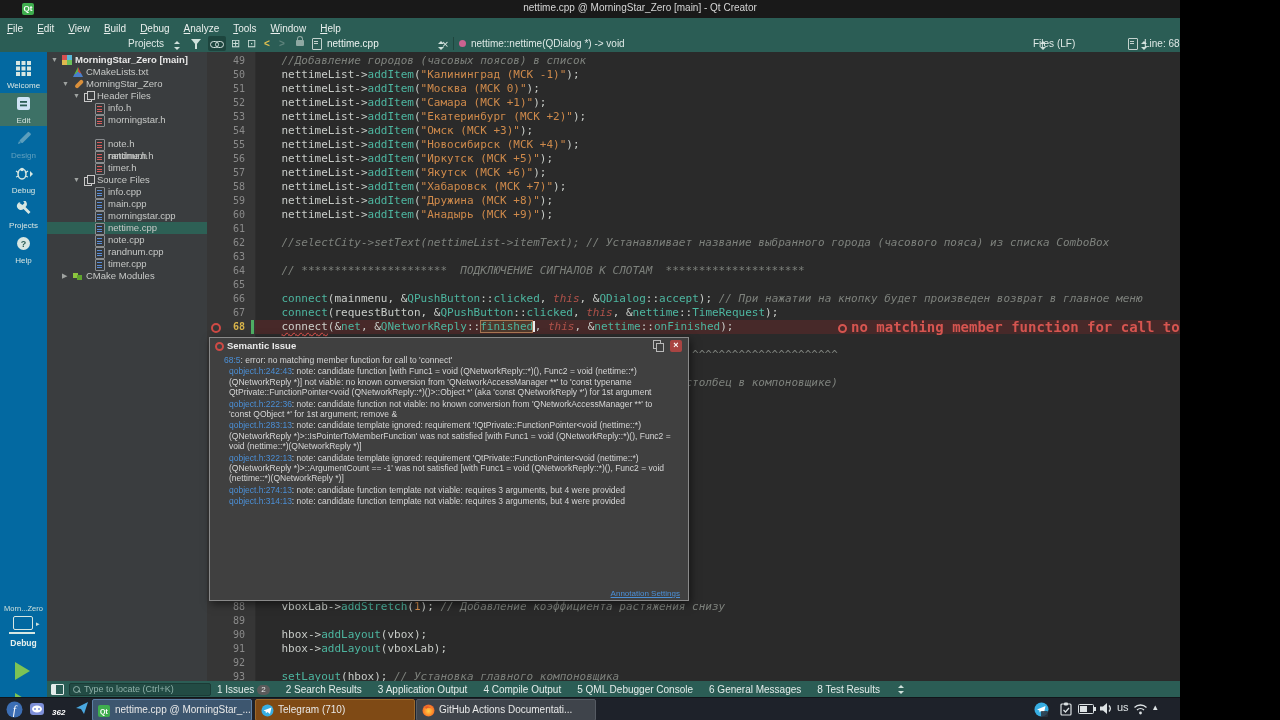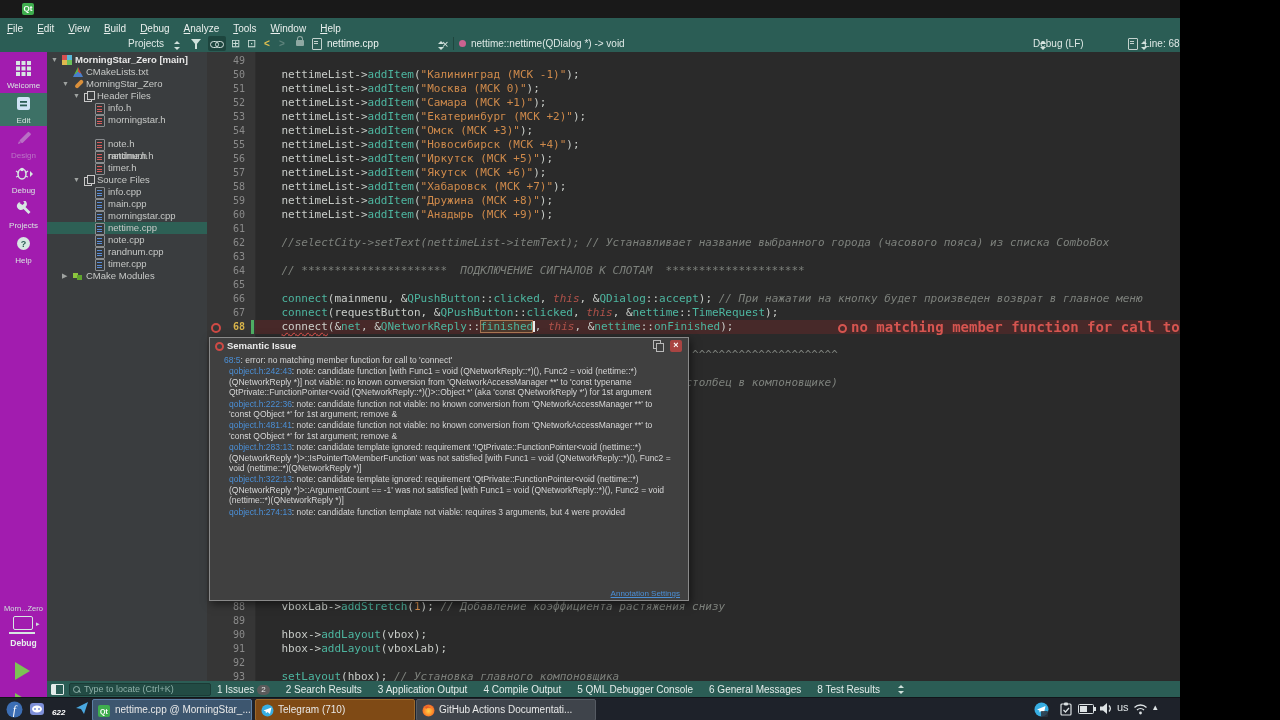--- a/index.html
+++ b/index.html
@@ -29,21 +29,21 @@
   .chain i{position:absolute;border:1.5px solid #d4e2de;border-radius:4px;width:7px;height:5px;}
   .funnel{left:191px;top:4px;width:0;height:0;border-left:5px solid transparent;border-right:5px solid transparent;border-top:6px solid #cfe0db;}
   .funnel i{position:absolute;left:-1px;top:-3px;width:2px;height:7px;background:#cfe0db;}
   .glyphbox{font-size:11px;color:#cfe0db;top:2px;}
   .docicon{width:8px;height:10px;border:1px solid #c3d2cd;border-radius:1px;top:3px;}
   .docicon i{position:absolute;left:1px;top:2px;width:4px;height:1px;background:#c3d2cd;box-shadow:0 2px 0 #c3d2cd;}
   .lockicon{top:5px;width:8px;height:6px;background:#8fa8a2;border-radius:1px;}
   .lockicon i{position:absolute;left:1px;top:-4px;width:4px;height:4px;border:1.5px solid #8fa8a2;border-bottom:none;border-radius:3px 3px 0 0;}
   .pinkdot{top:5px;width:7px;height:7px;border-radius:50%;background:#cc6290;}
   
-  #modecol{left:0;top:52px;width:47px;height:645px;background:#a21caf;padding-left:12px;}
+  #modecol{left:0;top:52px;width:47px;height:645px;background:#0369a1;padding-left:12px;}
   .mode-item{left:0;width:47px;height:33px;text-align:center;color:#d8e5e1;font-size:8px;}
   .mode-item.active{background:#3d7166;}
   .mode-item.disabled{opacity:.42;}
   .mode-item .micon{height:20px;padding-top:3px;}
   .runbtn{left:15px;width:0;height:0;border-left:15px solid #7cc355;border-top:9px solid transparent;border-bottom:9px solid transparent;}
   .bugdot{left:24px;width:7px;height:6px;background:#2c4a2a;border-radius:50%;border:1px solid #9ad27e;}
   
   #projpanel{left:47px;top:52px;width:160px;height:629px;background:#3a3d3f;overflow:hidden;border-right:1px solid #242628;}
   .trow{left:0;width:160px;height:12px;color:#c7c9c7;font-size:9.5px;line-height:12px;white-space:nowrap;}
   .trow.sel{background:#2d6055;}
@@ -117,20 +117,21 @@
   #clock .t2{font-size:8.5px;line-height:9px;color:#c9cdd0;}
   #showdesk{left:1258px;top:3px;width:16px;height:15px;border:1px solid #8b9095;border-radius:1px;}
 </style>
 </head>
 <body>
 
 <div id="screen">
 
   <div id="titlebar" class="abs">
     <div class="appicon abs">Qt</div>
+    <div class="title abs">nettime.cpp @ MorningStar_Zero [main] - Qt Creator</div>
     <div class="wctl abs" style="left:1210px;">∨</div>
     <div class="wctl abs" style="left:1233px;">◇</div>
     <div class="wctl abs" style="left:1256px;">⊗</div>
   </div>
 
   <div id="menubar" class="abs"><span class="menu-item"><u>F</u>ile</span><span class="menu-item"><u>E</u>dit</span><span class="menu-item"><u>V</u>iew</span><span class="menu-item"><u>B</u>uild</span><span class="menu-item"><u>D</u>ebug</span><span class="menu-item"><u>A</u>nalyze</span><span class="menu-item"><u>T</u>ools</span><span class="menu-item"><u>W</u>indow</span><span class="menu-item"><u>H</u>elp</span></div>
 
   <div id="toolbar" class="abs">
     <div class="abs tbtxt" style="left:128px;">Projects</div>
     <span class="ud abs" style="left:174px;top:4px;"></span>
@@ -151,21 +152,21 @@
     <div class="docicon abs" style="left:312px;">
         <i></i>
       </div>
     <div class="abs tbtxt" style="left:327px;color:#eef3f1;">nettime.cpp</div>
     <span class="ud abs" style="left:428px;top:4px;"></span>
     <div class="abs tbtxt" style="left:442px;font-size:11px;">×</div>
     <div class="vdiv abs" style="left:453px;"></div>
     <div class="pinkdot abs" style="left:459px;"></div>
     <div class="abs tbtxt" style="left:471px;">nettime::nettime(QDialog *) -&gt; void</div>
     <span class="ud abs" style="left:1020px;top:4px;"></span>
-    <div class="abs tbtxt" style="left:1033px;">Debug (LF)</div>
+    <div class="abs tbtxt" style="left:1033px;">Files (LF)</div>
     <span class="ud abs" style="left:1112px;top:4px;"></span>
     <div class="docicon abs" style="left:1128px;">
         <i></i>
       </div>
     <div class="abs tbtxt" style="left:1144px;">Line: 68, Col: 43</div>
     <div class="abs glyphbox" style="left:1258px;">⊞</div>
   </div>
 
   <div id="modecol" class="abs">
     <div id="modes">
@@ -413,20 +414,21 @@
           <span class="tlabel" style="left: 39px;">CMake Modules</span>
         </div>
       </div>
   </div>
 
   <div id="editor" class="abs">
     <div id="gutterbg" class="abs"></div>
     <div id="codelines">
         <div class="cline abs" style="top: 2px;">
           <span class="lnum">49</span>
+          <span class="ctext"><span class="tk-cm">    //Добавление городов (часовых поясов) в список</span></span>
         </div>
         <div class="cline abs" style="top: 16px;">
           <span class="lnum">50</span>
           <span class="ctext"><span class="tk-pl">    nettimeList-&gt;</span><span class="tk-fn">addItem</span><span class="tk-pl">(</span><span class="tk-str">"Калининград (МСК -1)"</span><span class="tk-pl">);</span></span>
         </div>
         <div class="cline abs" style="top: 30px;">
           <span class="lnum">51</span>
           <span class="ctext"><span class="tk-pl">    nettimeList-&gt;</span><span class="tk-fn">addItem</span><span class="tk-pl">(</span><span class="tk-str">"Москва (МСК 0)"</span><span class="tk-pl">);</span></span>
         </div>
         <div class="cline abs" style="top: 44px;">
@@ -546,24 +548,24 @@
       <div class="copybtn">
           <i></i>
           <i></i>
         </div>
       <div class="closebtn">×</div>
     </div>
     <div class="pbody" id="popupbody">
         <div class="entry"><span class="ref">68:5</span><span>: error: no matching member function for call to 'connect'</span></div>
         <div class="entry note"><span class="ref">qobject.h:242:43</span><span>: note: candidate function [with Func1 = void (QNetworkReply::*)(), Func2 = void (nettime::*)(QNetworkReply *)] not viable: no known conversion from 'QNetworkAccessManager **' to 'const typename QtPrivate::FunctionPointer&lt;void (QNetworkReply::*)()&gt;::Object *' (aka 'const QNetworkReply *') for 1st argument</span></div>
         <div class="entry note"><span class="ref">qobject.h:222:36</span><span>: note: candidate function not viable: no known conversion from 'QNetworkAccessManager **' to 'const QObject *' for 1st argument; remove &amp;</span></div>
-        <div class="entry note"><span class="ref">qobject.h:481:41</span><span>: note: candidate function not viable: no known conversion from 'QNetworkAccessManager **' to 'const QObject *' for 1st argument; remove &amp;</span></div>
         <div class="entry note"><span class="ref">qobject.h:283:13</span><span>: note: candidate template ignored: requirement '!QtPrivate::FunctionPointer&lt;void (nettime::*)(QNetworkReply *)&gt;::IsPointerToMemberFunction' was not satisfied [with Func1 = void (QNetworkReply::*)(), Func2 = void (nettime::*)(QNetworkReply *)]</span></div>
         <div class="entry note"><span class="ref">qobject.h:322:13</span><span>: note: candidate template ignored: requirement 'QtPrivate::FunctionPointer&lt;void (nettime::*)(QNetworkReply *)&gt;::ArgumentCount == -1' was not satisfied [with Func1 = void (QNetworkReply::*)(), Func2 = void (nettime::*)(QNetworkReply *)]</span></div>
         <div class="entry note"><span class="ref">qobject.h:274:13</span><span>: note: candidate function template not viable: requires 3 arguments, but 4 were provided</span></div>
+        <div class="entry note"><span class="ref">qobject.h:314:13</span><span>: note: candidate function template not viable: requires 3 arguments, but 4 were provided</span></div>
       </div>
     <div class="plink">Annotation Settings</div>
   </div>
 
   <div id="statusbar" class="abs">
     <div class="paneltoggle abs">
         <i></i>
       </div>
     <div id="locator" class="abs">
       <div class="mag">
@@ -581,21 +583,21 @@
         <div class="launch abs" style="left: 6px;"><svg width="17" height="17" viewBox="0 0 17 17">
             <circle cx="8.5" cy="8.5" r="8" fill="#3c6eb4"></circle>
             <text x="8.5" y="13" font-size="12" font-style="italic" font-family="Liberation Serif,serif" text-anchor="middle" fill="#fff">f</text>
           </svg></div>
         <div class="launch abs" style="left: 29px;"><svg width="16" height="16" viewBox="0 0 16 16">
             <rect x="1" y="2" width="14" height="12" rx="3" fill="#7d8fd8"></rect>
             <ellipse cx="8" cy="8" rx="5" ry="3.5" fill="#fff"></ellipse>
             <circle cx="6" cy="8" r="1" fill="#7d8fd8"></circle>
             <circle cx="10" cy="8" r="1" fill="#7d8fd8"></circle>
           </svg></div>
-        <div class="launch abs" style="left: 52px;"><span style="color:#fff;font-size:8px;font-weight:bold;font-style:italic;line-height:17px;">622</span></div>
+        <div class="launch abs" style="left: 52px;"><span style="color:#fff;font-size:8px;font-weight:bold;font-style:italic;line-height:17px;">362</span></div>
         <div class="launch abs" style="left: 75px;"><svg width="14" height="14" viewBox="0 0 14 14">
             <polygon points="1,7 13,1 9,13 6,8" fill="#4aa8e0"></polygon>
           </svg></div>
       </div>
     <div id="winbtns">
         <div class="winbtn abs active" style="left: 92px; width: 158px;">
           <span class="wicon"><svg width="12" height="12" viewBox="0 0 12 12">
               <rect width="12" height="12" rx="2" fill="#3fae4e"></rect>
               <text x="6" y="9" font-size="7" font-weight="bold" text-anchor="middle" fill="#fff">Qt</text>
             </svg></span>

